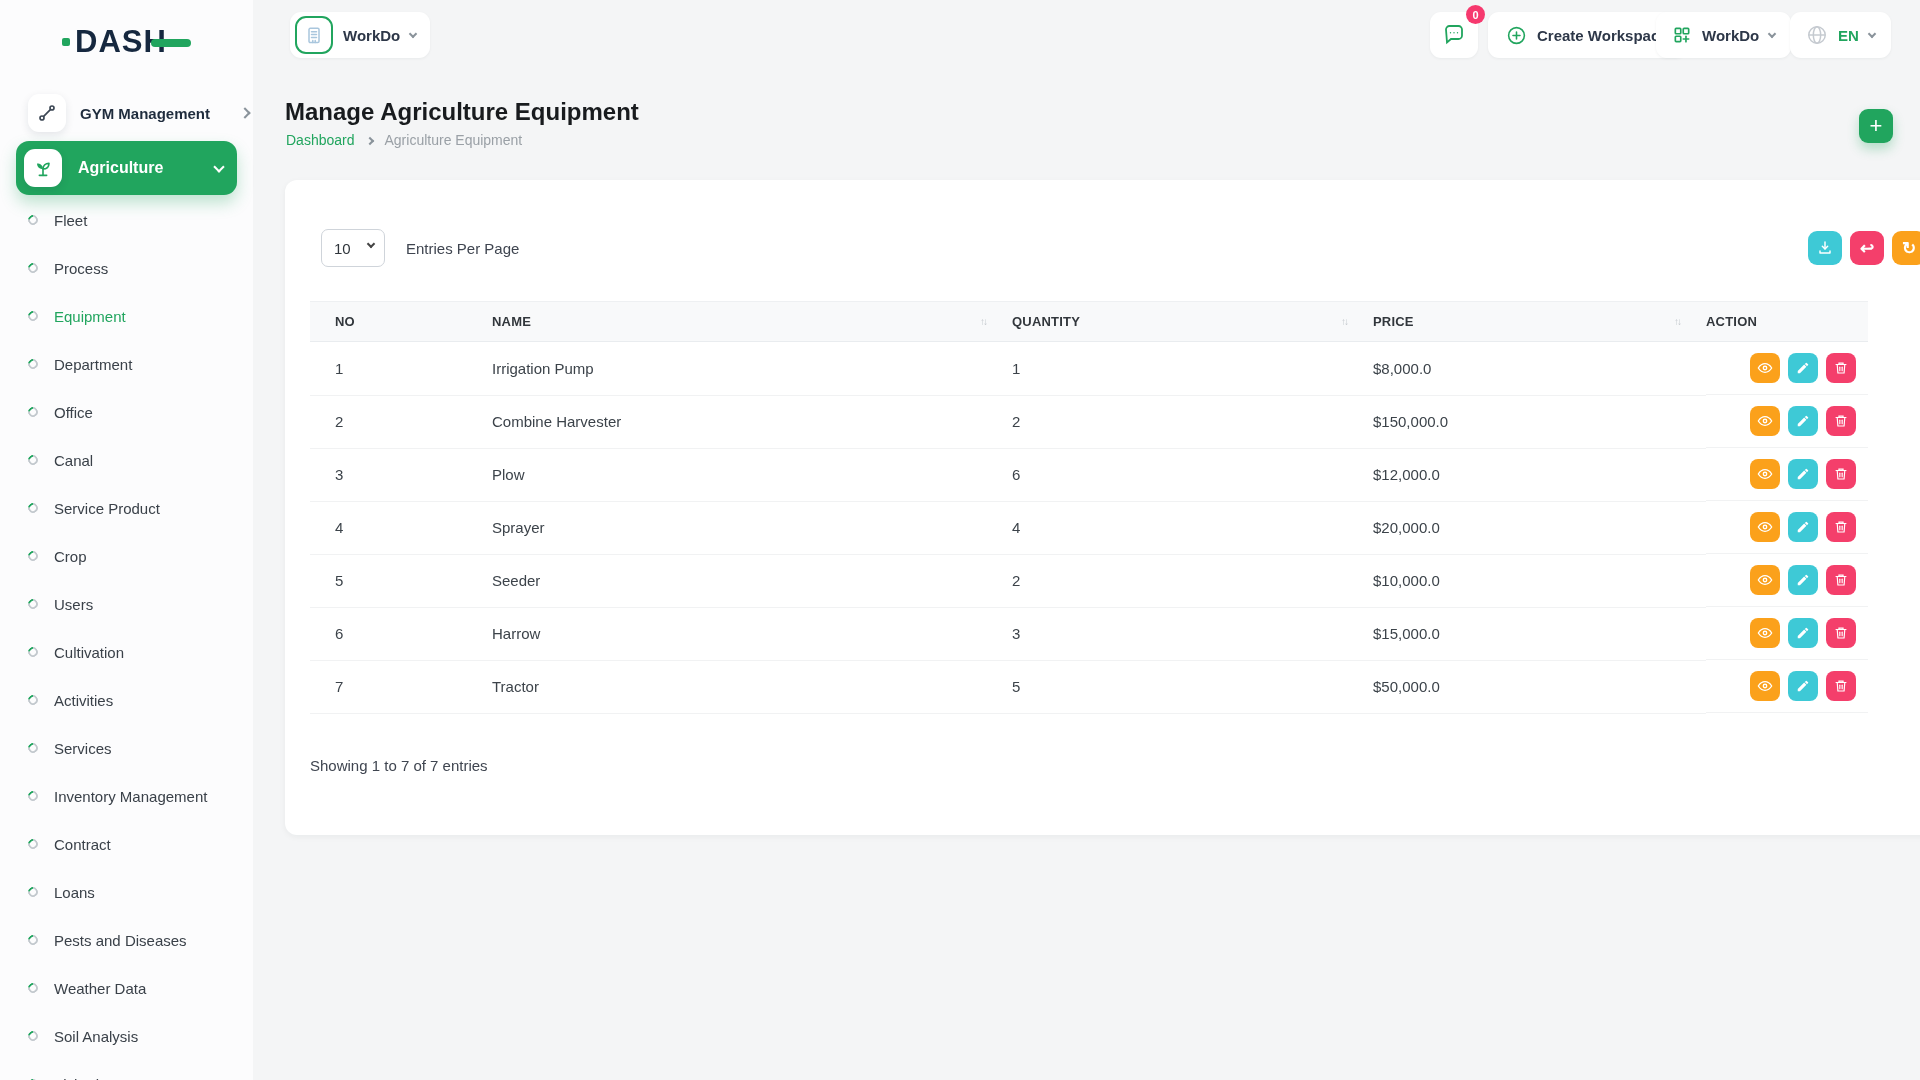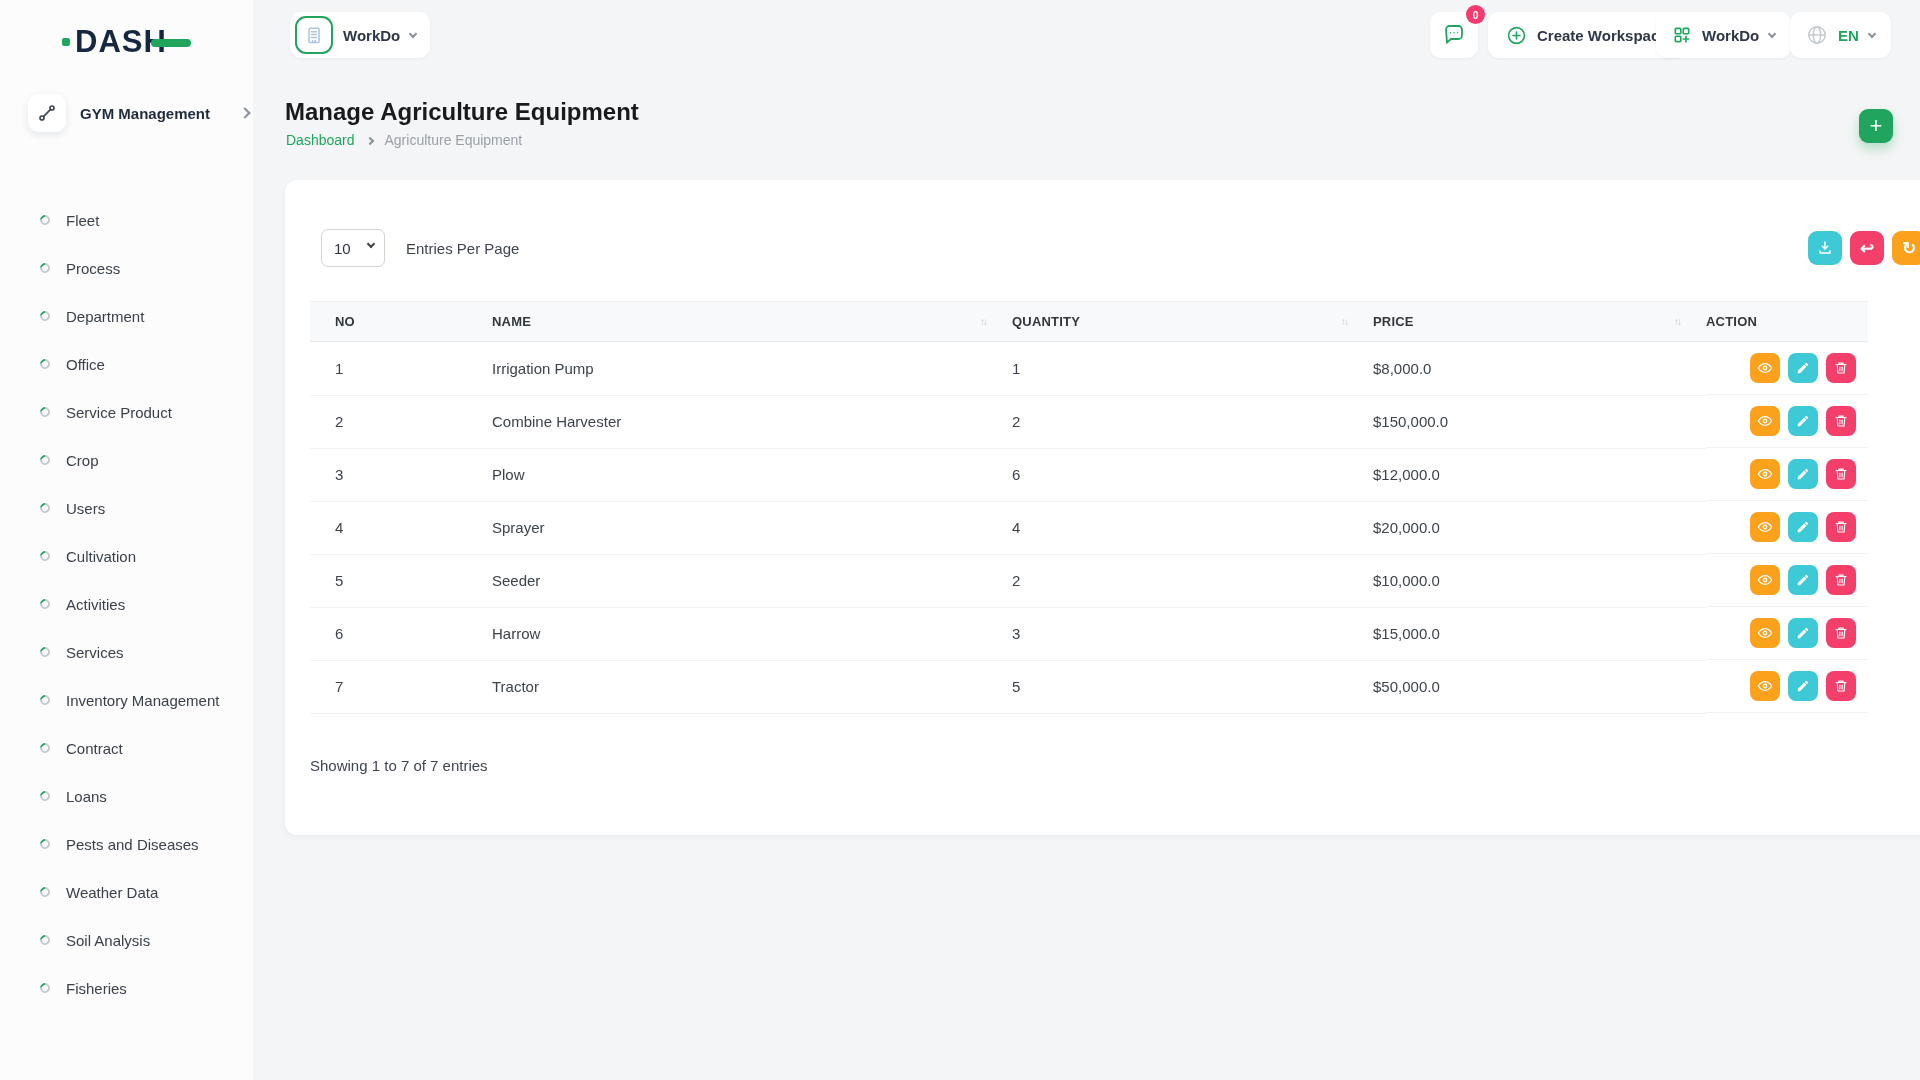--- a/index.html
+++ b/index.html
@@ -20,21 +20,21 @@
   .module-pill { position:absolute; left:16px; top:141px; width:221px; height:54px; background:#21a55e; border-radius:13px; box-shadow:0 8px 16px rgba(33,165,94,.28); display:flex; align-items:center; padding:0 14px 0 8px; cursor:pointer; }
   .module-pill .label { margin-left:16px; font-size:16px; font-weight:700; color:#fff; flex:1; }
 
   .chev { display:inline-block; width:8px; height:8px; border-right:2px solid #8a939b; border-bottom:2px solid #8a939b; }
   .chev.right { transform:rotate(-45deg); }
   .chev.down  { transform:rotate(45deg); margin-top:-3px; }
   .chev.white { border-color:#fff; }
   .chev.sm { width:6px; height:6px; }
 
   .nav { position:absolute; left:0; top:196px; width:253px; }
-  .nav-item { height:48px; display:flex; align-items:center; padding-left:40px; cursor:pointer; }
+  .nav-item { height:48px; display:flex; align-items:center; padding-left:28px; cursor:pointer; }
   .bullet { width:10px; height:10px; border:2px solid #c3c9ce; border-top-color:#21a55e; border-radius:50%; transform:rotate(-40deg); margin-right:16px; flex:0 0 auto; }
   .nav-item .label { font-size:15px; color:#3a4149; }
   .nav-item.active .label { color:#21a55e; }
 
   
   .pill { position:absolute; top:12px; height:46px; background:#fff; border-radius:11px; box-shadow:0 1px 3px rgba(20,30,40,.05); display:flex; align-items:center; cursor:pointer; }
   .ws-select { left:290px; padding:0 14px 0 5px; }
   .ws-icon-card { width:38px; height:38px; border:2px solid #21a55e; border-radius:11px; background:#fff; display:flex; align-items:center; justify-content:center; }
   .ws-select .label, .menu-pill .label { margin:0 10px; font-size:15px; font-weight:700; color:#2d3748; }
 
@@ -105,37 +105,57 @@
       <svg width="20" height="20" viewBox="0 0 24 24" fill="none" stroke="#3c4754" stroke-width="2" stroke-linecap="round">
         <line x1="8" y1="16" x2="16" y2="8"></line>
         <circle cx="6" cy="18" r="2.4"></circle>
         <circle cx="18" cy="6" r="2.4"></circle>
       </svg>
     </span>
     <span class="label">GYM Management</span>
     <span class="chev right"></span>
   </div>
 
+  <div class="module-pill">
+    <span class="icon-card">
+      <svg width="22" height="22" viewBox="0 0 24 24" fill="none" stroke="#21a55e" stroke-width="1.8" stroke-linecap="round" stroke-linejoin="round">
+        <path d="M12 20v-7"></path>
+        <path d="M12 13c0-4-2.8-6-6.5-6C5.5 11 8.3 13 12 13z" fill="#21a55e" stroke="none"></path>
+        <path d="M12 13c0-4 2.8-6 6.5-6-.1 4-2.8 6-6.5 6z" fill="none"></path>
+        <path d="M8 20h8"></path>
+      </svg>
+    </span>
+    <span class="label">Agriculture</span>
+    <span class="chev down white"></span>
+  </div>
 
   <nav class="nav">
     <div class="nav-item">
         <span class="bullet"></span>
         <span class="label">Fleet</span>
       </div>
     <div class="nav-item">
         <span class="bullet"></span>
         <span class="label">Process</span>
       </div>
+    <div class="nav-item active">
+        <span class="bullet"></span>
+        <span class="label">Equipment</span>
+      </div>
     <div class="nav-item">
         <span class="bullet"></span>
         <span class="label">Department</span>
       </div>
     <div class="nav-item">
         <span class="bullet"></span>
         <span class="label">Office</span>
+      </div>
+    <div class="nav-item">
+        <span class="bullet"></span>
+        <span class="label">Canal</span>
       </div>
     <div class="nav-item">
         <span class="bullet"></span>
         <span class="label">Service Product</span>
       </div>
     <div class="nav-item">
         <span class="bullet"></span>
         <span class="label">Crop</span>
       </div>
     <div class="nav-item">

